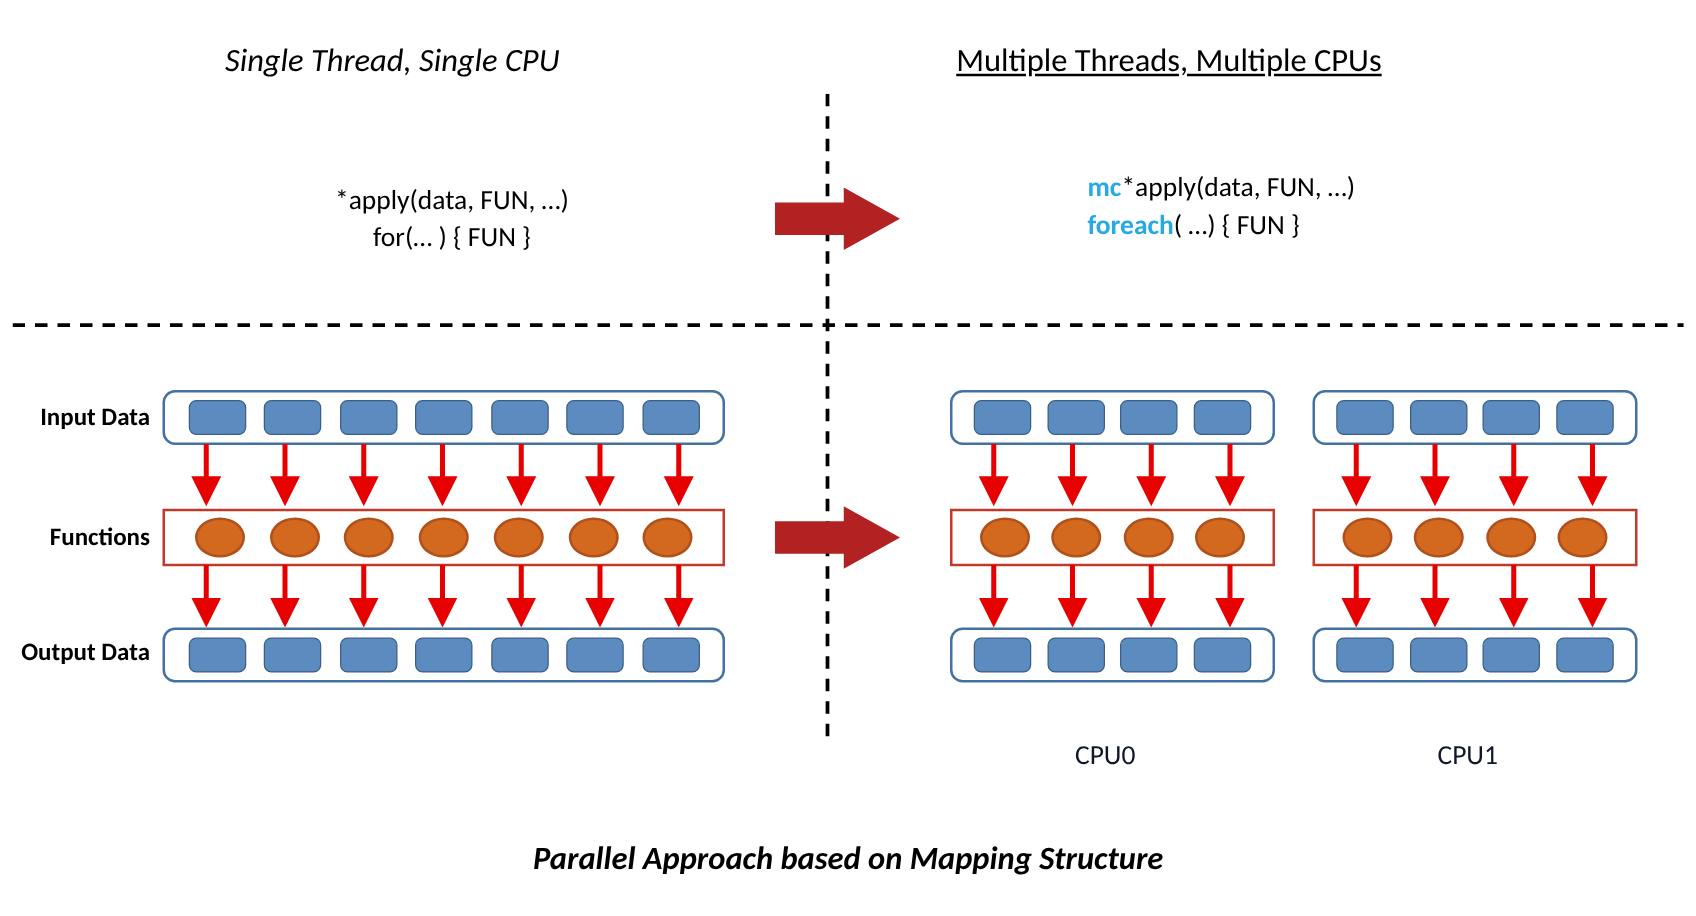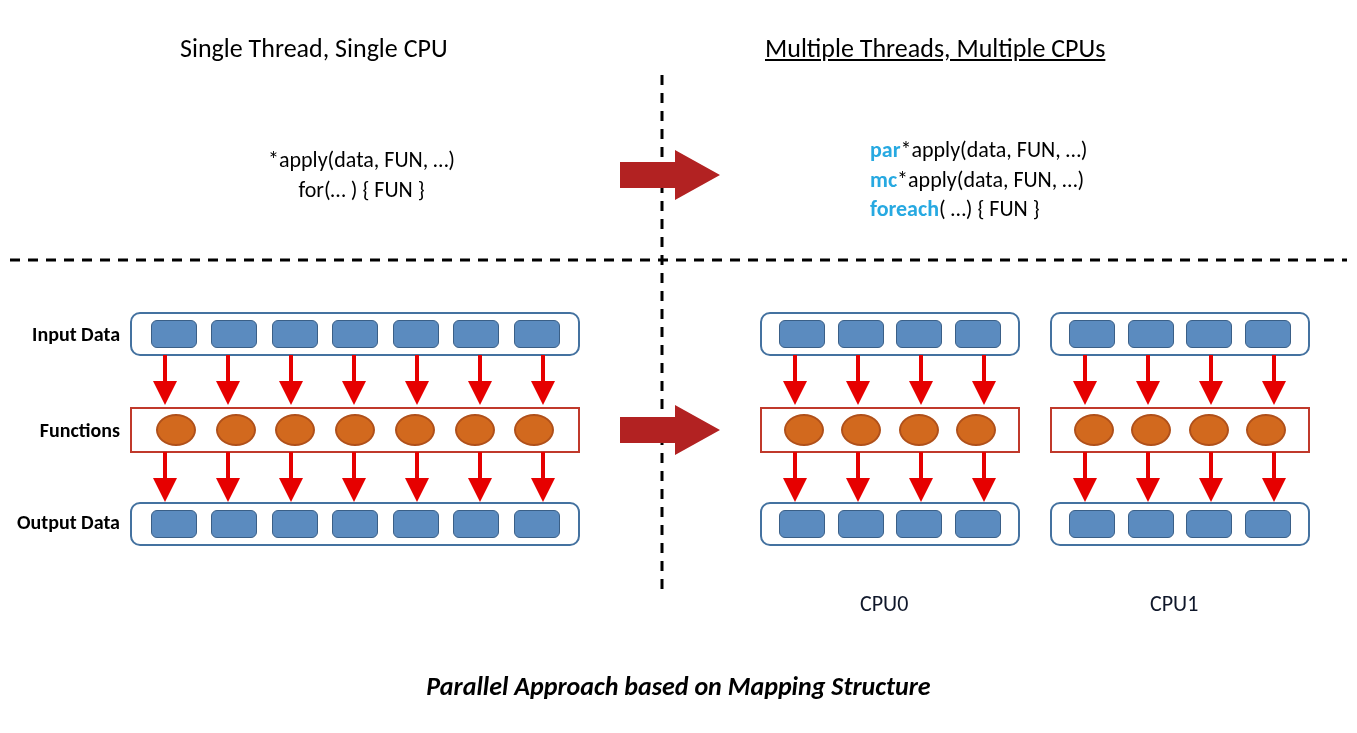--- a/index.html
+++ b/index.html
@@ -81,38 +81,37 @@
     font-weight: bold;
     color: #000;
     width: 100%;
     text-align: center;
   }
   svg { display: block; }
 </style>
 </head>
 <body>
 
-<div class="heading" style="left:180px; top:32px;">Single Thread, Single CPU</div>
+<div class="heading" style="left:180px; top:32px;font-style:italic;">Single Thread, Single CPU</div>
 <div class="heading" style="left:765px; top:32px;text-decoration:underline;">Multiple Threads, Multiple CPUs</div>
 
 <svg style="position:absolute; left:660px; top:75px;" width="4" height="520">
   <line x1="2" y1="0" x2="2" y2="520" stroke="#000" stroke-width="3" stroke-dasharray="10,8"></line>
 </svg>
 
 <svg style="position:absolute; left:10px; top:258px;" width="1337" height="4">
   <line x1="0" y1="2" x2="1337" y2="2" stroke="#000" stroke-width="3" stroke-dasharray="10,8"></line>
 </svg>
 
 <div class="code-block" style="left:268px; top:145px; text-align:center;">
   <div>*apply(data, FUN, …)</div>
   <div>for(… ) { FUN }</div>
 </div>
 
 <div class="code-block" style="left:870px; top:135px;">
-  <div><span class="kw">par</span><span>*apply(data, FUN, …)</span></div>
   <div><span class="kw">mc</span><span>*apply(data, FUN, …)</span></div>
   <div><span class="kw">foreach</span><span>( …)  { FUN }</span></div>
 </div>
 
 <div class="big-arrow" style="left:620px; top:150px;">
   <svg width="100" height="50">
     <polygon points="0,12 55,12 55,0 100,25 55,50 55,38 0,38" fill="#b22222"></polygon>
   </svg>
 </div>
 

